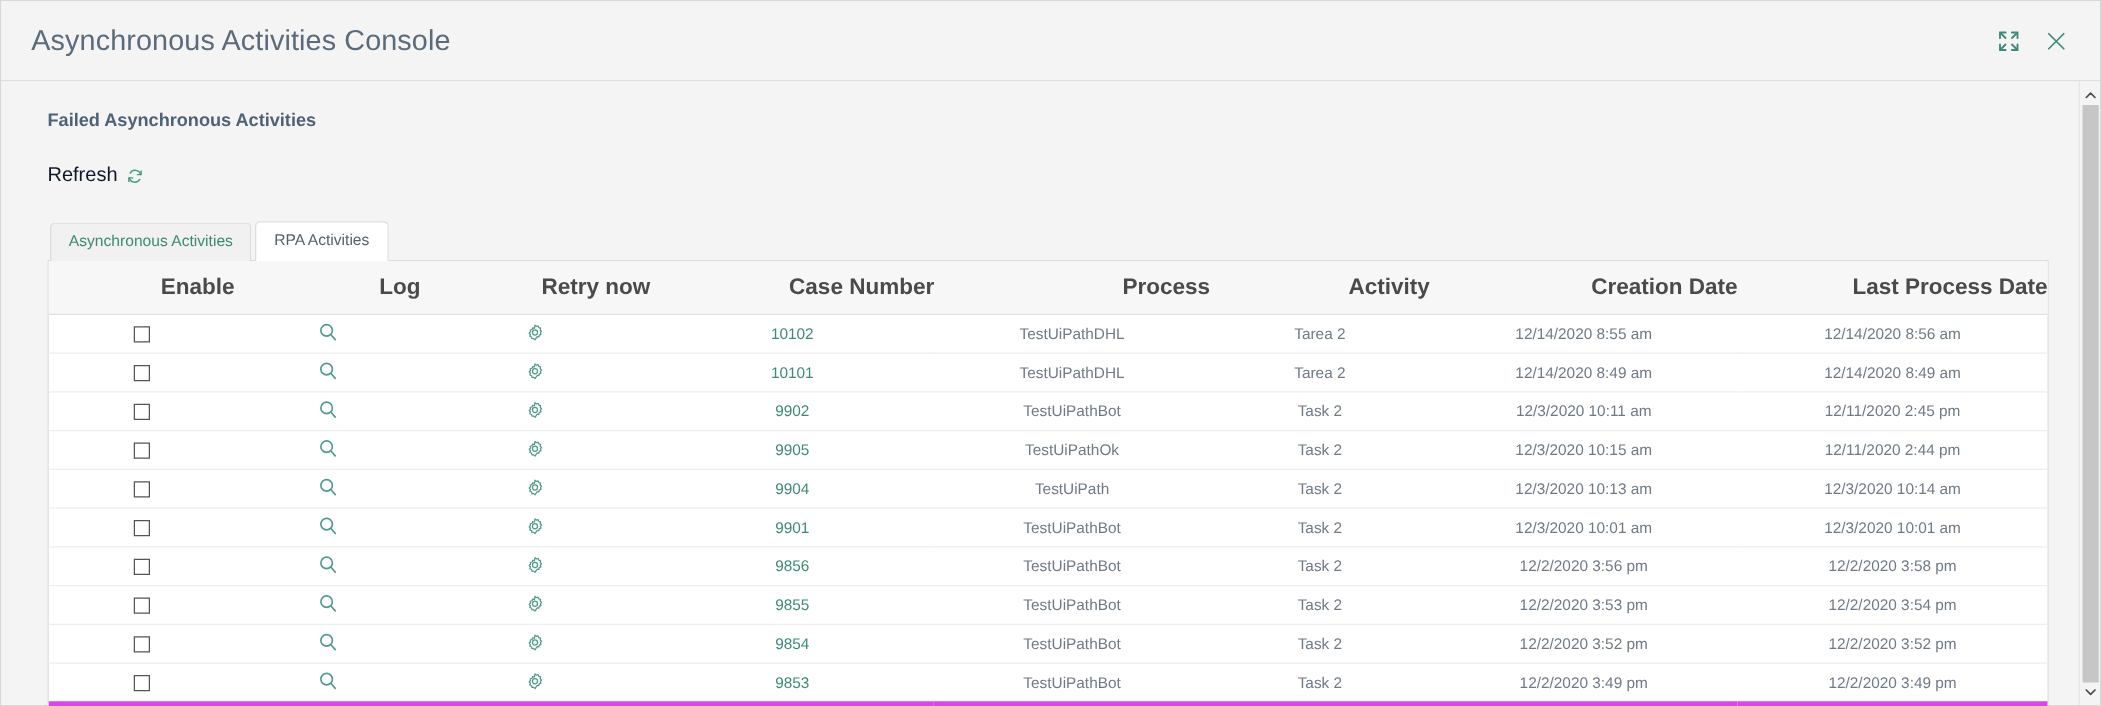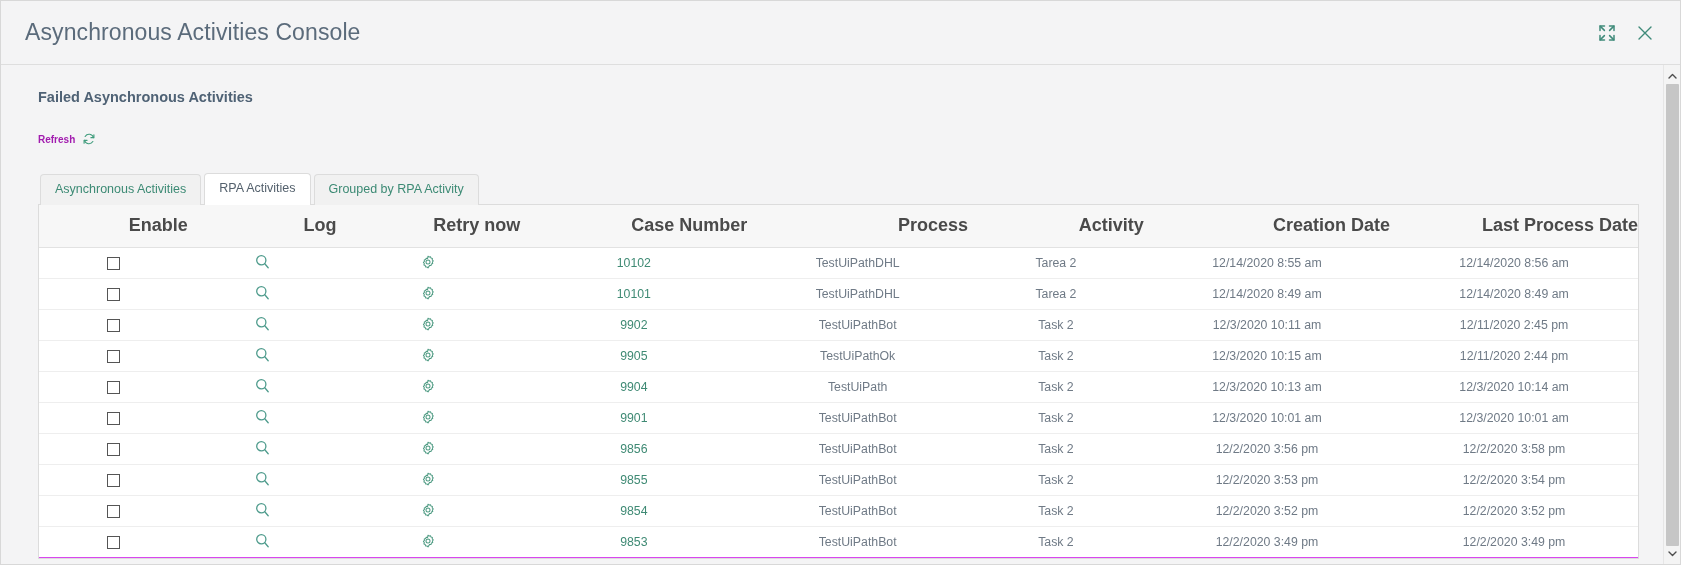--- a/index.html
+++ b/index.html
@@ -41,21 +41,21 @@
     margin-left: 11px;
   }
   .section-title {
     font-size: 14.5px; font-weight: bold; color: #4f6275;
     margin-bottom: 27px;
   }
   .refresh-row {
     display: flex; align-items: center; gap: 7px;
     margin-bottom: 27px; width: max-content; cursor: pointer;
   }
-  .refresh-label { font-size: 10px; color: #a21caf; font-weight: bold; }
+  .refresh-label { font-size: 16px; color: #0f172a; }
   .refresh-ico { width: 14px; height: 14px; color: #3f9c7c; }
   .refresh-ico svg { display:block; width:14px; height:14px; }
 
   
   .tabs { display: flex; align-items: center; gap: 3px; padding-left: 2px; }
   .tab {
     font-size: 12.5px; color: #3c8a74;
     background: #f1f1f1;
     border: 1px solid #dcdcdc;
     border-bottom: none;
@@ -82,21 +82,21 @@
     background: #f7f7f7;
     border-bottom: 1px solid #e2e2e2;
     text-align: right;
   }
   tbody td {
     font-size: 12.3px; color: #6f7a86;
     padding: 6px 0 6px;
     border-bottom: 1px solid #eeeeee;
     text-align: center; height: 20.6px;
   }
-  tbody tr:last-child td { border-bottom: 1px solid #d946ef; }
+  tbody tr:last-child td { border-bottom: 4px solid #d946ef; }
   td.case a { color: #3f8a74; text-decoration: none; cursor: pointer; text-align: center; }
   .col-enable   { width: 9.3%; }
   .col-log      { width: 9.3%; }
   .col-retry    { width: 11.5%; }
   .col-case     { width: 14.2%; }
   .col-process  { width: 13.8%; }
   .col-activity { width: 11.0%; }
   .col-created  { width: 15.4%; }
   .col-last     { width: 15.5%; }
   .chk {
@@ -158,21 +158,20 @@
             <path d="M13.2 6.4A5.3 5.3 0 0 0 3.6 5.1"></path>
             <path d="M2.8 9.6A5.3 5.3 0 0 0 12.4 10.9"></path>
             <path d="M13.6 3.1v3.4h-3.4M2.4 12.9V9.5h3.4"></path>
           </svg>
         </span>
       </div>
 
       <div class="tabs">
         <div class="tab">Asynchronous Activities</div>
         <div class="tab active">RPA Activities</div>
-        <div class="tab">Grouped by RPA Activity</div>
       </div>
 
       <div class="table-card">
         <table>
           <colgroup>
             <col class="col-enable">
               <col class="col-log">
               <col class="col-retry">
               <col class="col-case">
             <col class="col-process">

